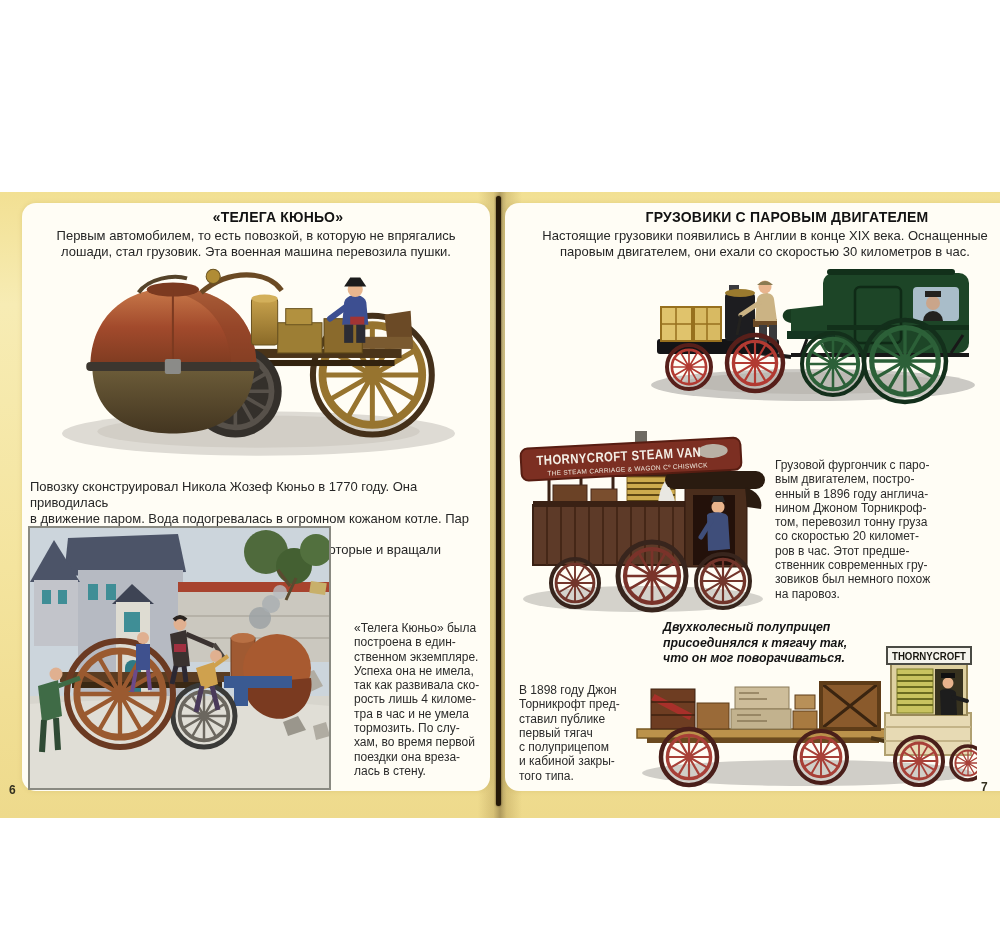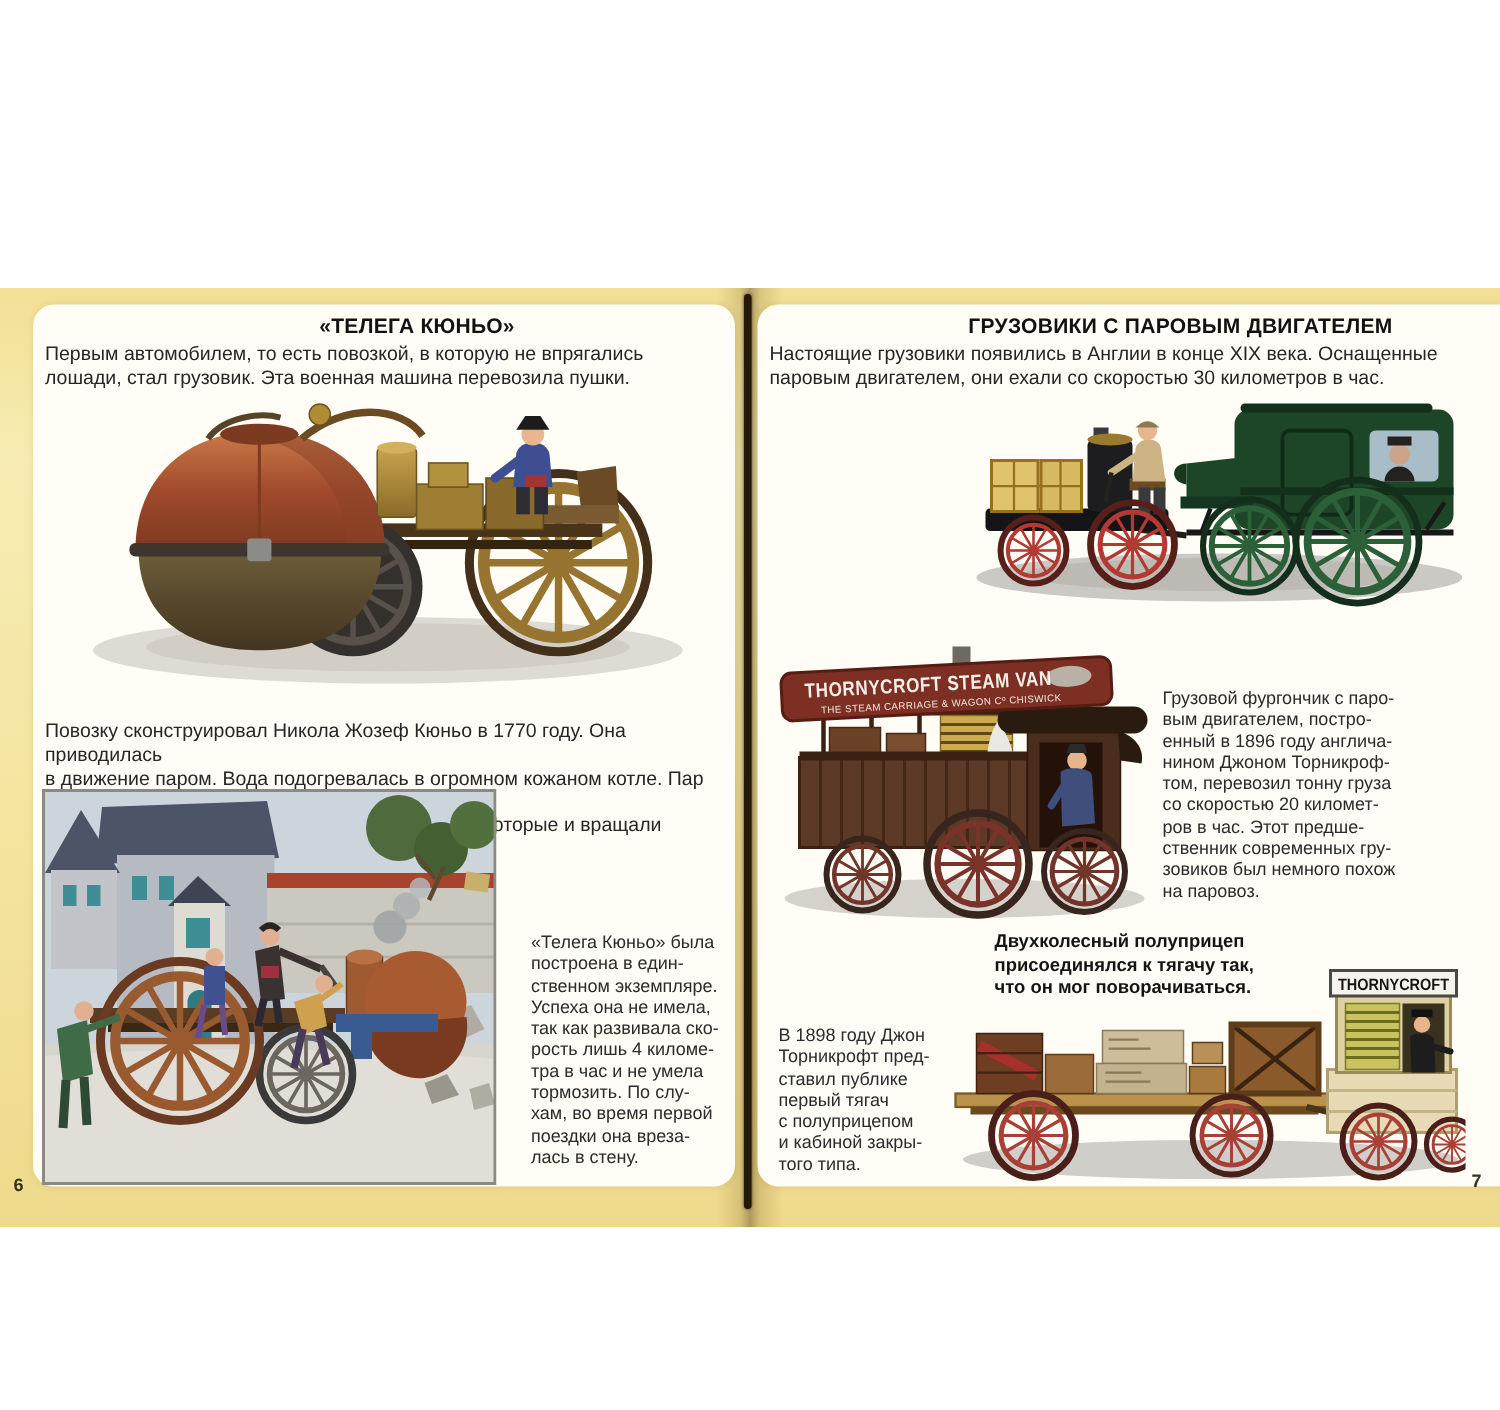--- a/index.html
+++ b/index.html
@@ -29,21 +29,21 @@
   .page-num{
     position:absolute;font-size:12px;font-weight:bold;color:#33301f;
   }
   .pn-left{left:9px;top:783px;}
   .pn-right{left:981px;top:780px;}
   .ttl{
     position:absolute;top:6px;left:0;width:100%;text-align:center;
     font-size:14px;font-weight:bold;color:#121212;letter-spacing:.2px;margin-left:22px;
   }
   .intro{
-    position:absolute;top:25px;left:8px;right:8px;text-align:left;
+    position:absolute;top:25px;left:8px;right:8px;text-align:center;
     font-size:13px;line-height:15.6px;white-space:pre-line;color:#262626;
   }
   .body-text{
     position:absolute;font-size:13px;line-height:15.8px;white-space:pre-line;color:#262626;
   }
   .caption{
     position:absolute;font-size:12px;line-height:14.3px;white-space:pre-line;color:#2b2b2b;
   }
   .caption-bold{
     position:absolute;font-size:12.3px;line-height:15.6px;white-space:pre-line;
@@ -52,21 +52,21 @@
   figure{margin:0;position:absolute;}
   figure svg{display:block;width:100%;height:100%;}
   .lp-body{left:8px;top:276px;width:452px;}
   .fig-cugnot{left:30px;top:58px;width:408px;height:200px;}
   .fig-engraving{left:6px;top:323px;width:303px;height:264px;}
   .lp-caption{left:332px;top:418px;width:148px;}
   .rp-cap-tractor{left:14px;top:88px;width:130px;}
   .fig-dion{left:136px;top:60px;width:334px;height:144px;}
   .fig-van{left:10px;top:226px;width:264px;height:190px;}
   .rp-cap-van{left:270px;top:255px;width:198px;}
-  .rp-cap-semi{left:158px;top:417px;width:218px;}
+  .rp-cap-semi{left:158px;top:417px;width:218px;font-style:italic;}
   .fig-truck{left:130px;top:436px;width:342px;height:152px;}
   .rp-cap-truck{left:14px;top:480px;width:124px;}
 </style>
 </head>
 <body>
 
 <svg width="0" height="0" style="position:absolute" aria-hidden="true">
   <defs>
     <symbol id="spoked-wheel" viewBox="-50 -50 100 100">
       <circle r="45" fill="none" stroke="currentColor" stroke-width="7"></circle>

